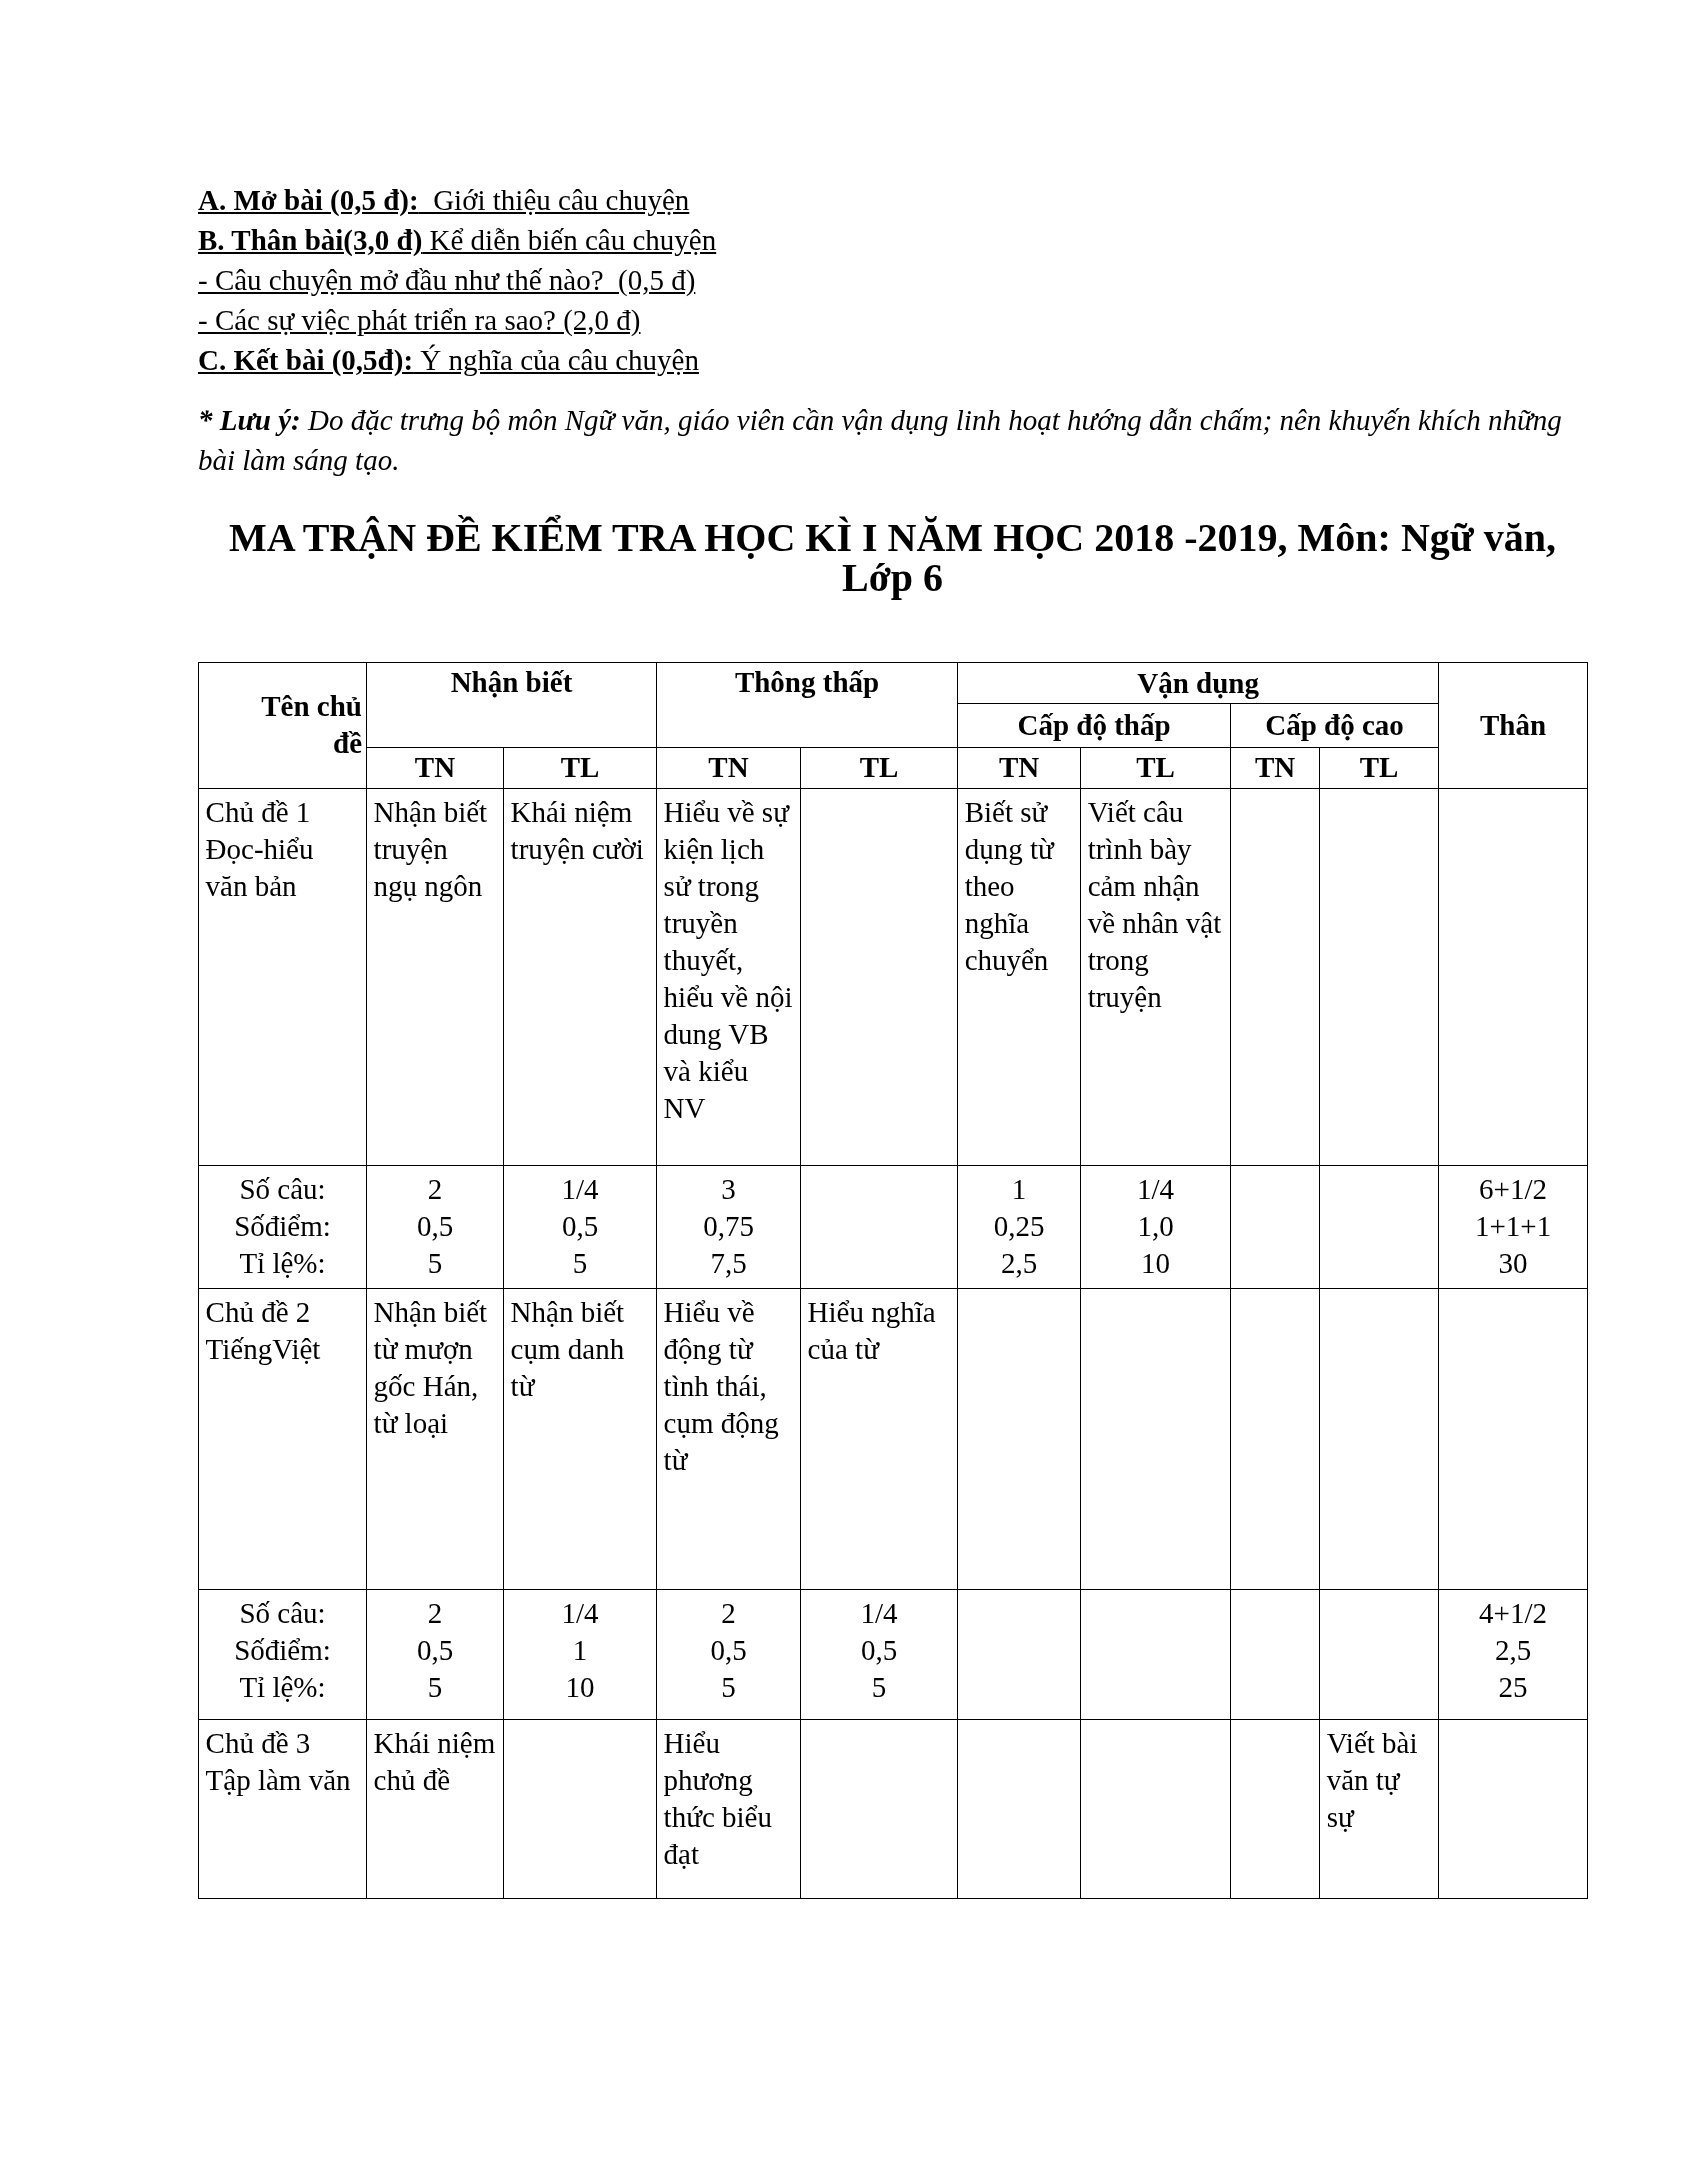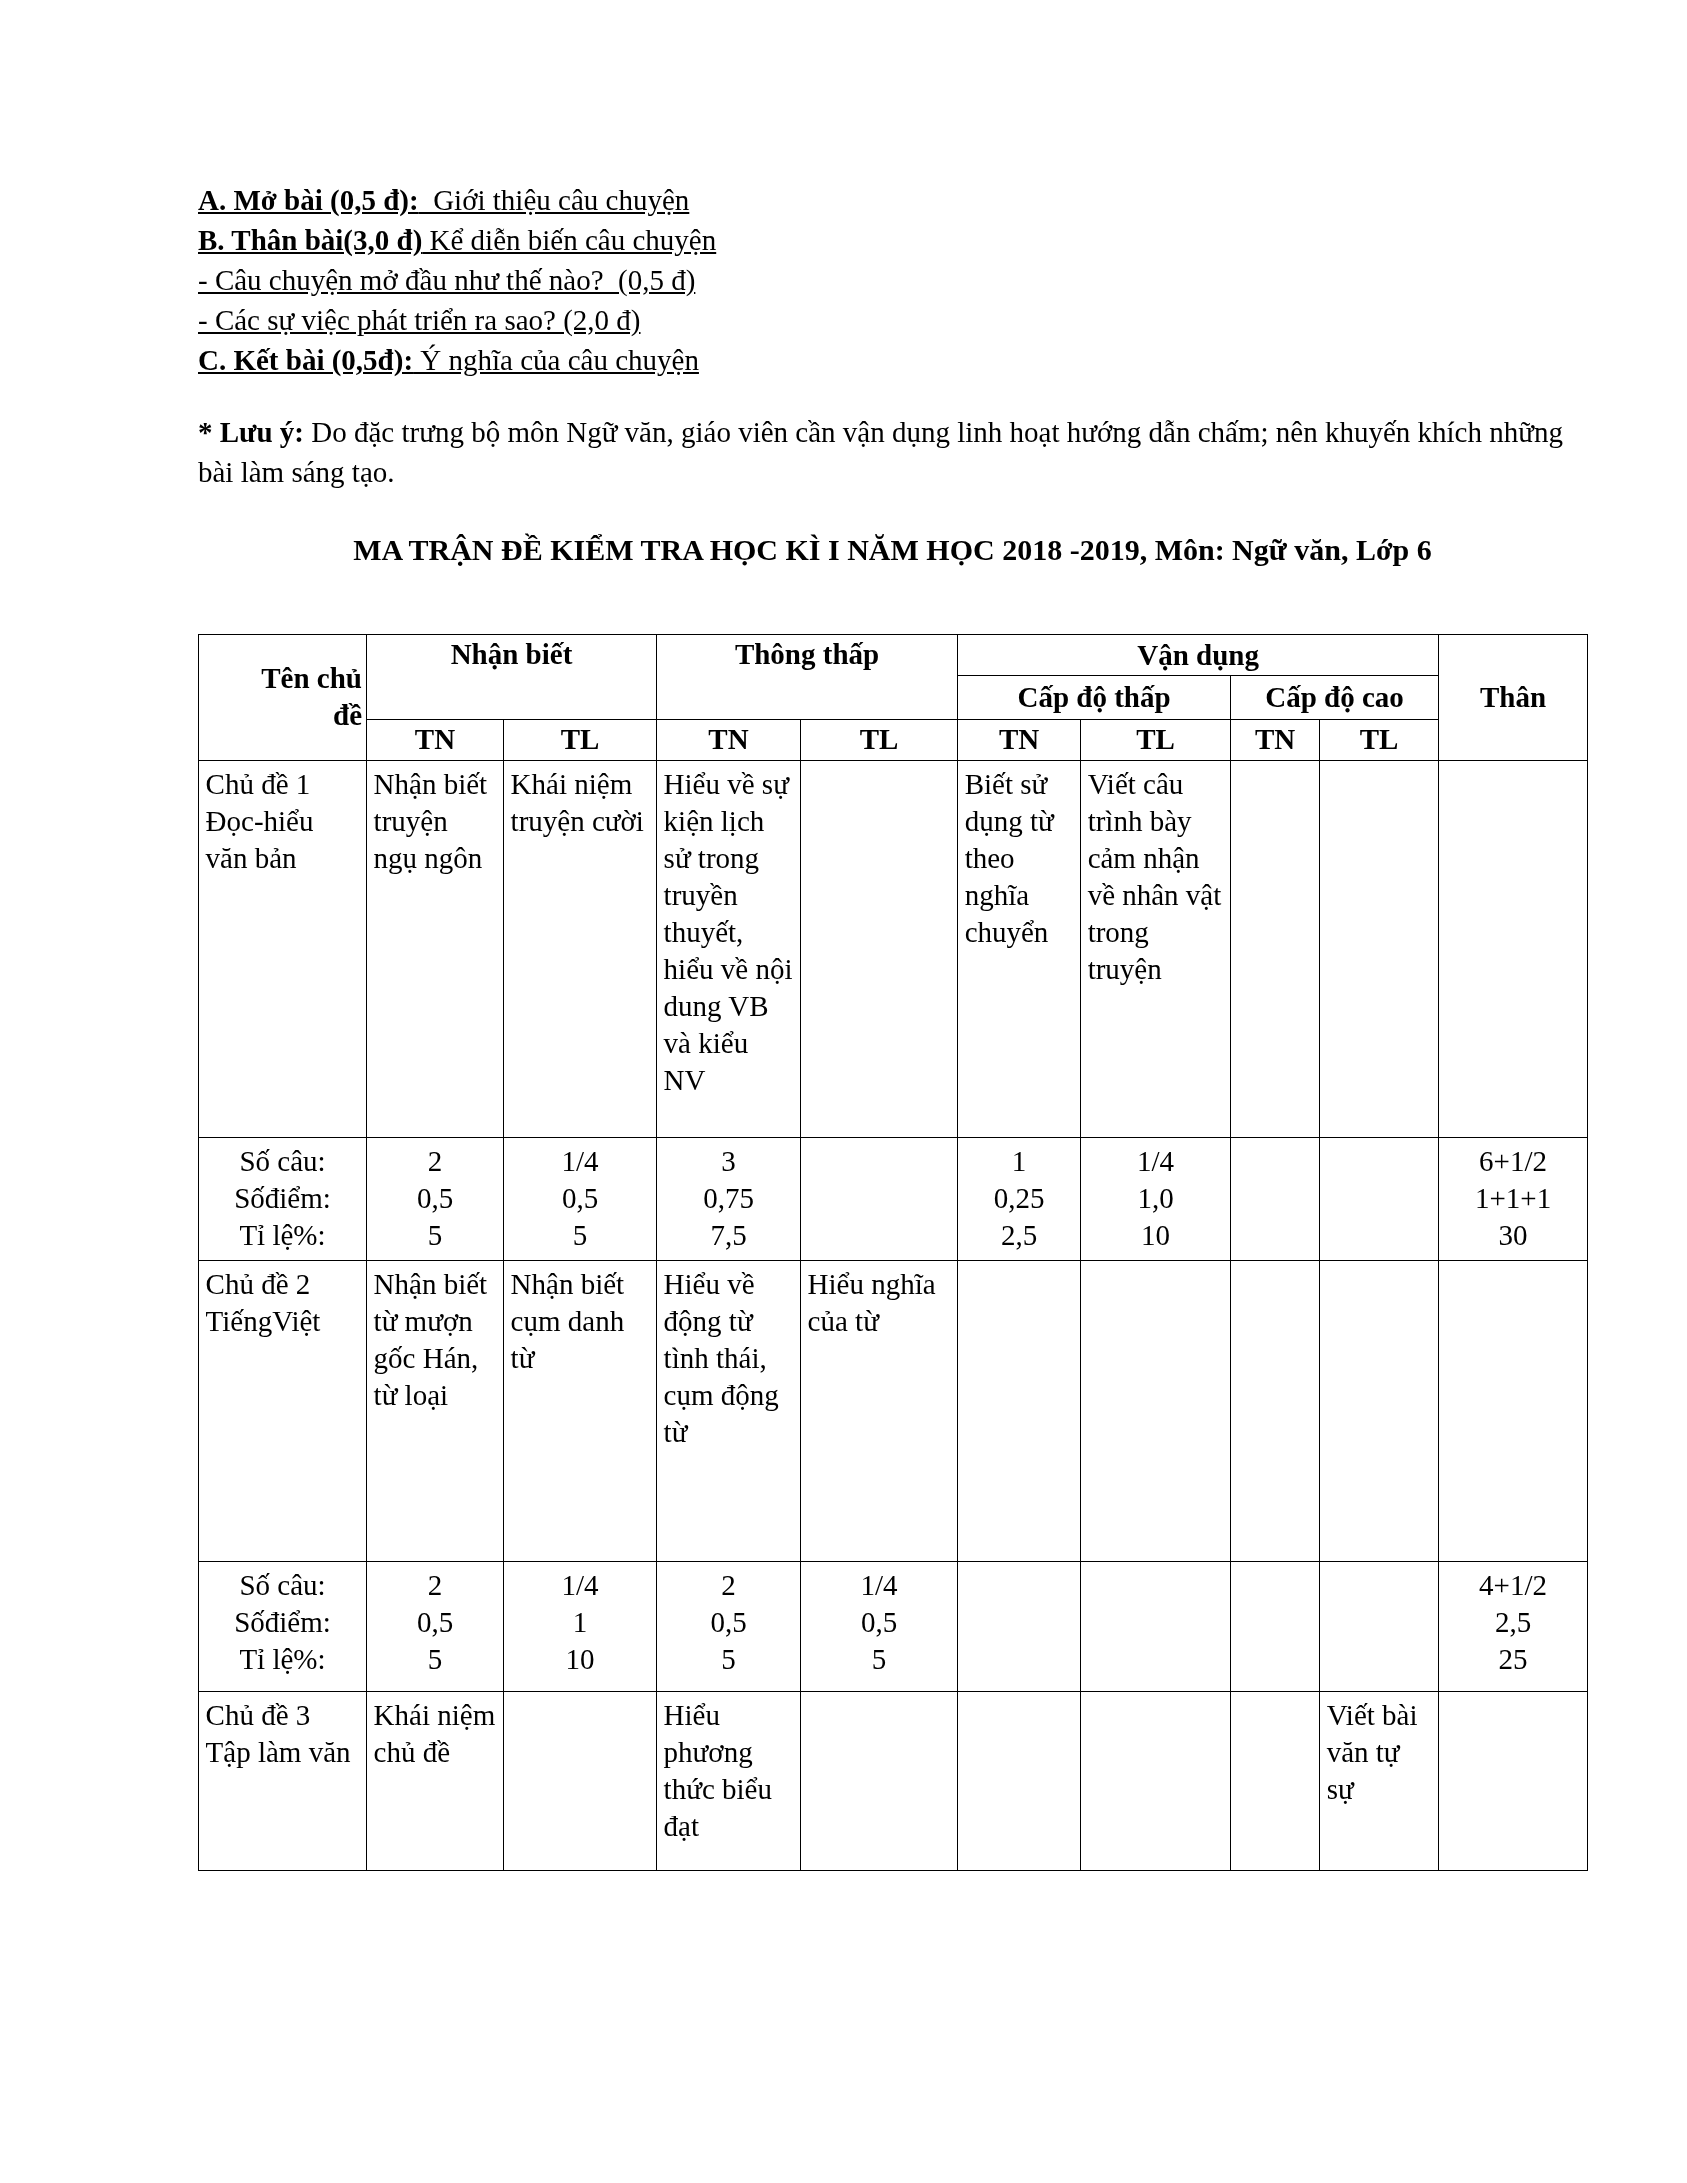--- a/index.html
+++ b/index.html
@@ -7,24 +7,24 @@
   body {
     background: #ffffff;
     font-family: "Liberation Serif", "DejaVu Serif", serif;
     font-size: 29px;
     color: #000000;
     position: relative;
     overflow: hidden;
   }
   .content { position: absolute; left: 198px; top: 180px; width: 1389px; }
   .line { line-height: 40px; white-space: pre-wrap; text-decoration: underline; }
-  .note { margin-top: 32px; line-height: 40px; white-space: pre-wrap; }
+  .note { margin-top: 20px; line-height: 40px; white-space: pre-wrap; font-style: italic; }
   .doc-title {
     margin-top: 38px;
-    font-size: 30px;
+    font-size: 40px;
     font-weight: bold;
     text-align: center;
     line-height: 40px;
   }
   table.matrix {
     border-collapse: collapse;
     table-layout: fixed;
     width: 1389px;
     margin-top: 64px;
   }

